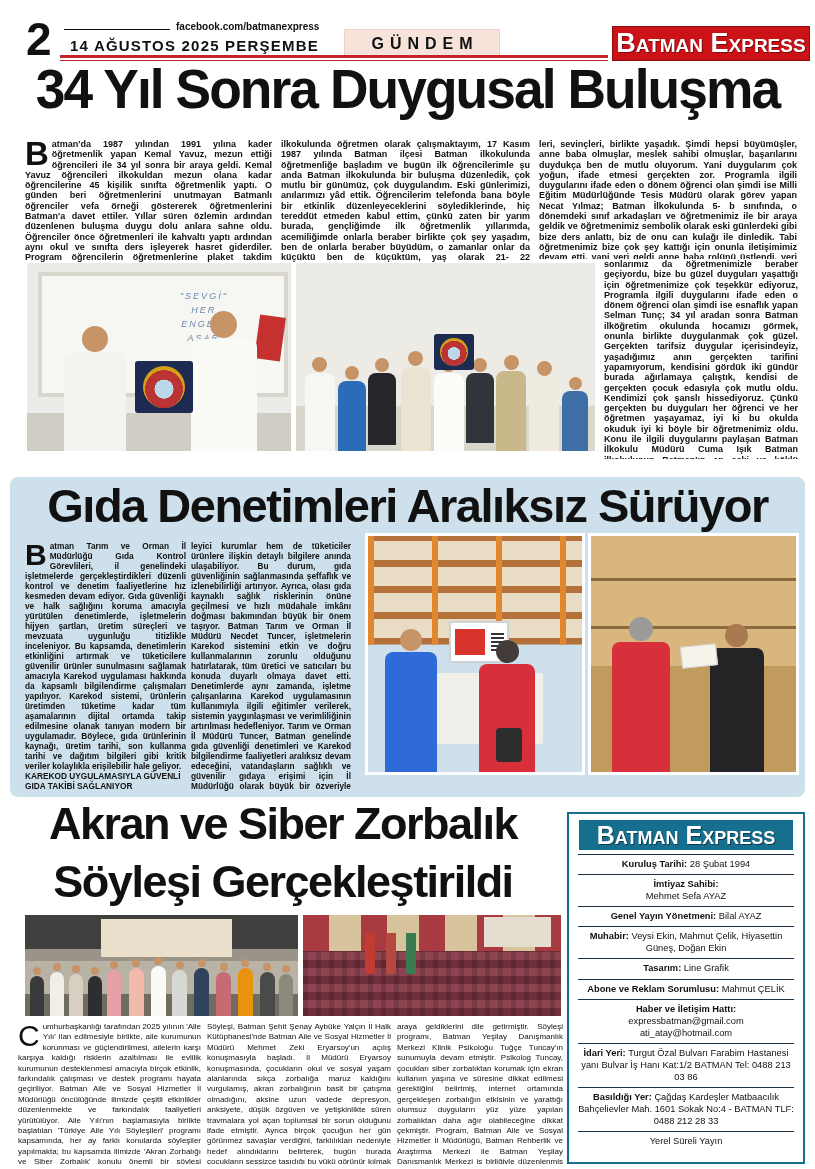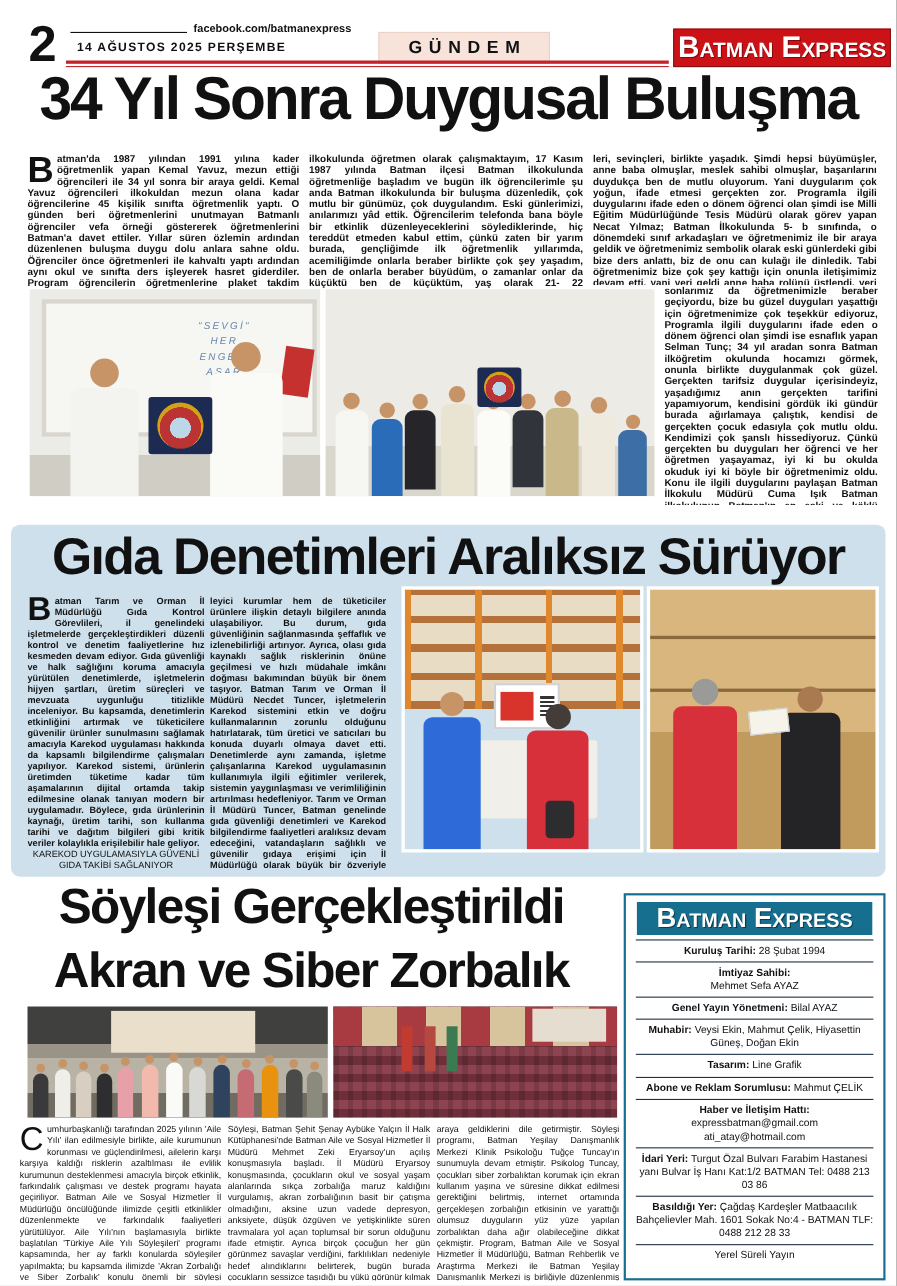--- a/index.html
+++ b/index.html
@@ -4,21 +4,21 @@
 <style>
   html,body{margin:0;padding:0;background:#888;}
   .page{position:relative;width:815px;height:1169px;margin:0 auto;background:#fff;
         font-family:"Liberation Sans",sans-serif;color:#111;overflow:hidden;}
   .abs{position:absolute;}
 
   
   .page-number{left:26px;top:16px;font-size:46px;font-weight:bold;line-height:1;}
   .fb-rule{left:64px;top:29px;width:106px;height:0;border-top:1.5px solid #111;}
   .fb-text{left:176px;top:21px;font-size:10px;font-weight:bold;}
-  .date-text{left:70px;top:37px;font-size:11px;font-weight:bold;letter-spacing:1.2px;}
+  .date-text{left:70px;top:37px;font-size:15px;font-weight:bold;letter-spacing:1.2px;}
   .gundem-box{left:344px;top:29px;width:154px;height:27px;background:#f7e3da;border:1px solid #ecd2c6;
               display:flex;align-items:center;justify-content:center;}
   .gundem-box span{font-size:16px;font-weight:bold;letter-spacing:6px;padding-left:6px;}
   .red-rule{left:60px;top:55px;width:548px;height:2px;border-top:3px solid #c5232b;border-bottom:1.5px solid #c5232b;}
   .logo-red{left:612px;top:26px;width:196px;height:33px;background:#cb1217;color:#fff;
             display:flex;align-items:center;justify-content:center;
             font-variant:small-caps;font-weight:bold;font-size:27px;letter-spacing:0;
             text-shadow:1px 1px 0 #7e0a0d;border:1px solid #8e0d10;}
 
   
@@ -36,21 +36,21 @@
   .dropcap{float:left;font-weight:bold;font-size:33px;line-height:26px;padding:2px 3px 0 0;}
   .a1c1{left:25px;top:139px;width:247px;height:124px;}
   .a1c2{left:281px;top:139px;width:249px;height:124px;}
   .a1c3a{left:539px;top:139px;width:258px;height:120px;}
   .a1c3b{left:604px;top:259px;width:194px;height:200px;}
 
   
   .panel{left:10px;top:477px;width:795px;height:320px;background:#cde0ec;border-radius:8px;}
   .a2c1{left:25px;top:541px;width:161px;height:250px;}
   .a2c2{left:191px;top:541px;width:160px;height:250px;}
-  .subhead{text-align:center;font-weight:normal;clear:both;}
+  .subhead{text-align:left;font-weight:bold;clear:both;}
 
   
   .a3c1{left:18px;top:1022px;width:183px;height:142px;}
   .a3c2{left:207px;top:1022px;width:184px;height:142px;}
   .a3c3{left:397px;top:1022px;width:166px;height:142px;}
 
   
   .photo{overflow:hidden;}
   .photo.framed{border:3px solid #fff;}
   .ph1{left:27px;top:263px;width:264px;height:188px;background:linear-gradient(#ebebe7 0 80%,#cfcdc4 80% 100%);}
@@ -231,22 +231,22 @@
         <b></b>
       </div>
     <div class="fig" style="left:58%;bottom:0;--bw:54px;--bh:124px;--hw:23px;--skin:#a9794f;--c:#242426;">
         <i></i>
         <b></b>
       </div>
     <div class="paper"></div>
   </div>
 
   <div class="abs h3">
+    <div>Akran ve Siber Zorbalık</div>
     <div>Söyleşi Gerçekleştirildi</div>
-    <div>Akran ve Siber Zorbalık</div>
   </div>
 
   <div class="abs photo ph5">
     <div class="screen5"></div>
     <div class="fig" style="left:2%;bottom:0;--bw:14px;--bh:40px;--hw:8px;--c:#3a3a3c;">
         <i></i>
         <b></b>
       </div>
     <div class="fig" style="left:9%;bottom:0;--bw:14px;--bh:44px;--hw:8px;--c:#efeee8;">
         <i></i>

